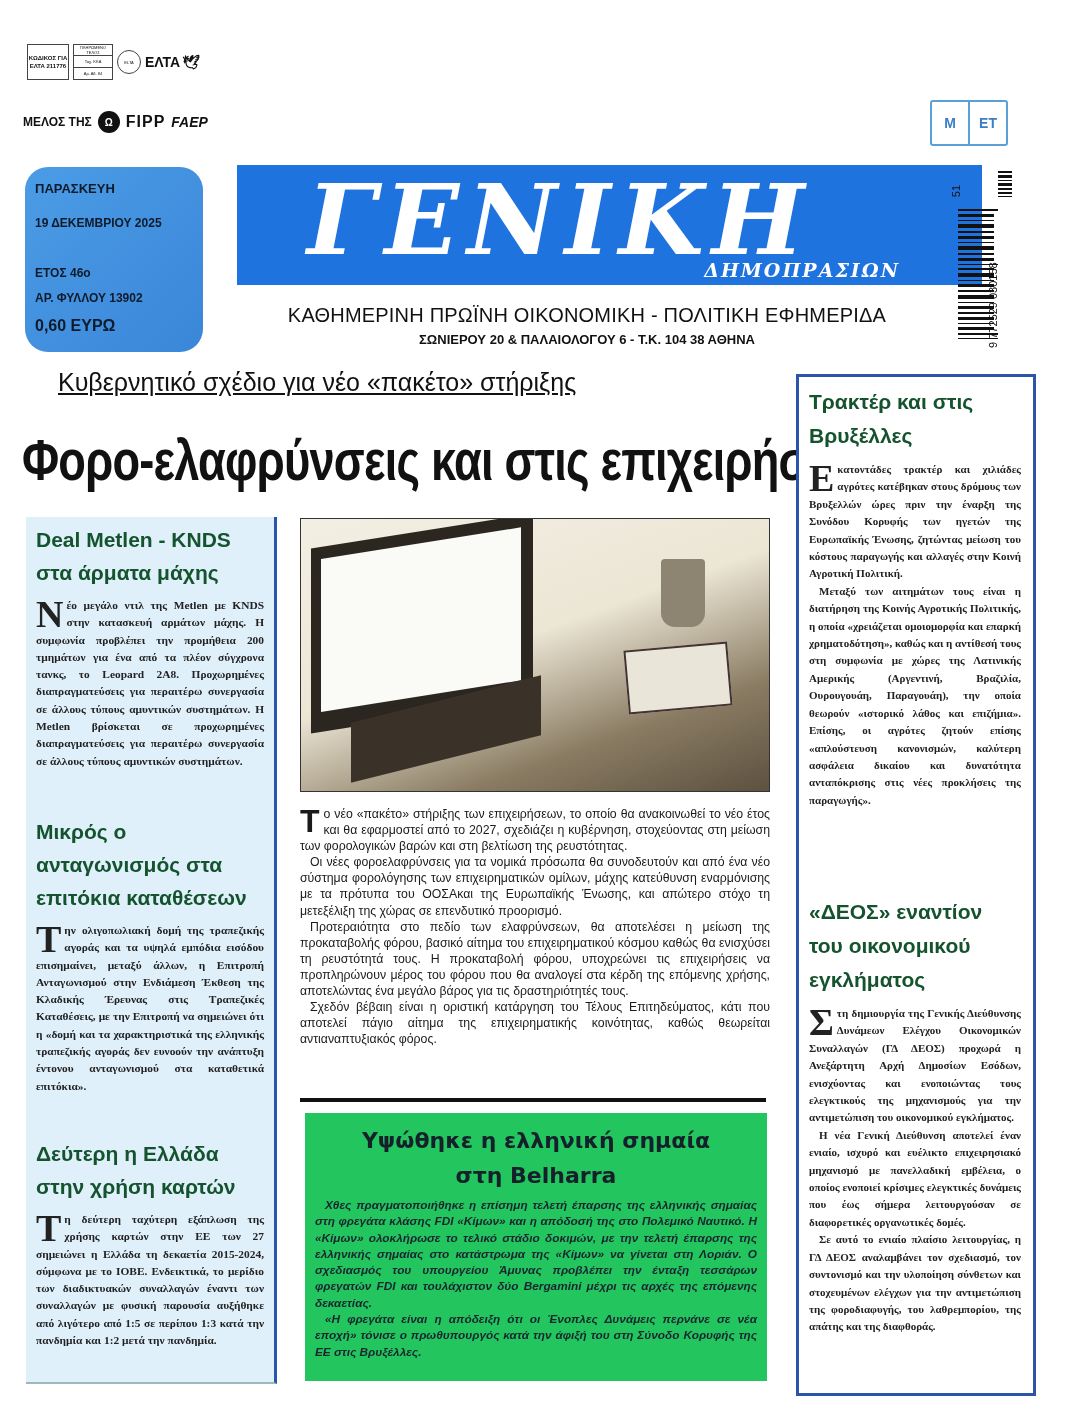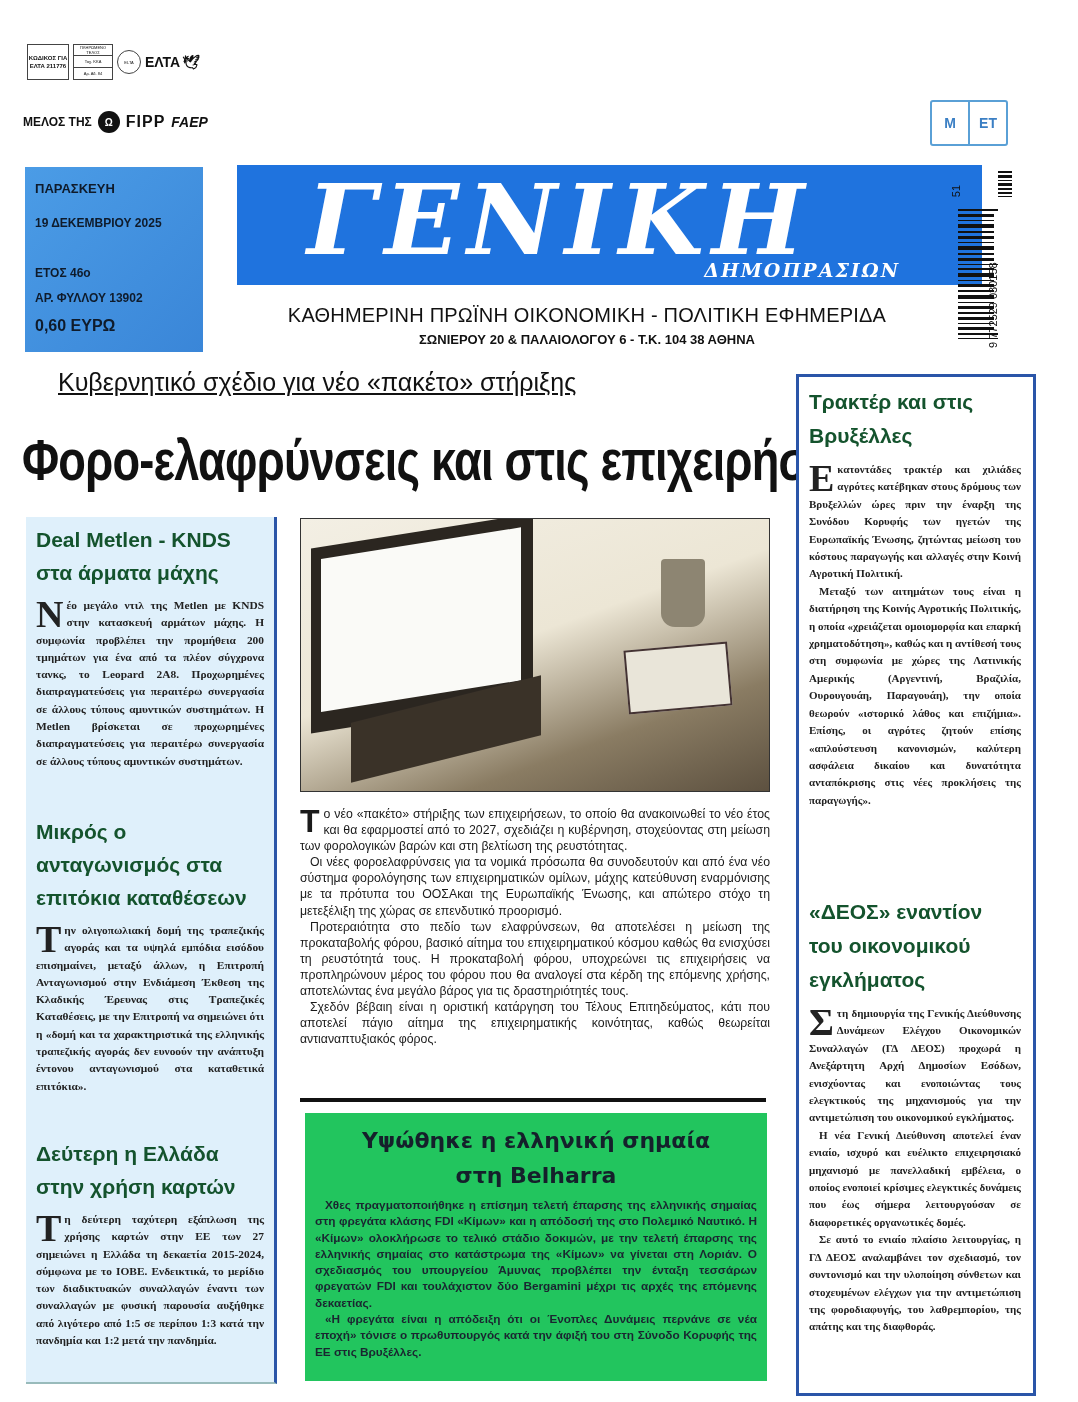--- a/index.html
+++ b/index.html
@@ -16,21 +16,21 @@
   .member{left:23px;top:111px;font-weight:bold;font-size:12px;display:flex;align-items:center;gap:6px;}
   .member .logo-circle{width:22px;height:22px;border-radius:50%;background:#111;color:#fff;font-size:10px;display:flex;align-items:center;justify-content:center;}
   .member .fipp{font-size:16px;font-weight:bold;letter-spacing:1px;}
   .member .faep{font-style:italic;font-size:14px;font-weight:bold;}
   
   .met{left:930px;top:100px;width:78px;height:46px;}
   .met .book{position:absolute;inset:0;border:2px solid #5aa0d6;border-radius:3px;display:flex;}
   .met .page{flex:1;display:flex;align-items:center;justify-content:center;color:#3b7fc4;font-size:14px;font-weight:bold;}
   .met .page+.page{border-left:2px solid #5aa0d6;}
   
-  .infobox{left:25px;top:167px;width:178px;height:185px;background:#3d8ee0;background:linear-gradient(135deg,#4b9ce6,#3a86d8);}
+  .infobox{left:25px;top:167px;width:178px;height:185px;background:#3d8ee0;background:linear-gradient(135deg,#4b9ce6,#3a86d8);border-radius:23px;}
   .infobox div{position:absolute;left:10px;font-weight:bold;font-size:13px;color:#0f1b2b;}
   
   .masthead{left:237px;top:165px;width:698px;height:120px;background:#1f73de;padding-left:47px;}
   .masthead .title{position:absolute;left:70px;top:0;font-family:"DejaVu Serif",serif;font-weight:bold;font-style:italic;font-size:98px;color:#fff;letter-spacing:8px;line-height:110px;}
   .masthead .subtitle{position:absolute;right:82px;bottom:4px;font-family:"DejaVu Serif",serif;font-weight:bold;font-style:italic;font-size:19px;color:#fff;letter-spacing:2px;}
   .tagline{left:237px;top:304px;width:700px;text-align:center;font-size:20px;font-weight:normal;letter-spacing:0.2px;}
   .address{left:237px;top:332px;width:700px;text-align:center;font-size:13px;font-weight:bold;}
   
   .barcode{left:954px;top:165px;width:28px;height:186px;}
   
@@ -51,21 +51,21 @@
   .photo .cup{position:absolute;left:360px;top:40px;width:44px;height:68px;background:#8d8572;border-radius:4px 4px 14px 14px;}
   
   .mainart{left:300px;top:806px;width:470px;font-family:"Liberation Sans",sans-serif;font-size:12.3px;line-height:16.1px;text-align:justify;color:#1a1a1a;}
   .mainart p{margin:0;text-indent:10px;}
   .mainart p.first{text-indent:0;}
   .mainart .dropcap{font-family:"Liberation Sans",sans-serif;font-size:32px;line-height:28px;margin:1px 4px 0 0;}
   .rule{left:300px;top:1098px;width:466px;height:4px;background:#111;}
   
   .flagbox{left:305px;top:1113px;width:462px;height:268px;background:#22c55e;}
   .flagbox h2{margin:10px 0 0 0;text-align:center;font-family:"DejaVu Sans",sans-serif;font-weight:bold;font-size:22px;line-height:35px;color:#15202b;}
-  .flagbox .body{position:absolute;left:10px;right:10px;top:84px;font-family:"Liberation Sans",sans-serif;font-weight:bold;font-size:11.8px;line-height:16.3px;text-align:justify;color:#1a2530;}
+  .flagbox .body{position:absolute;left:10px;right:10px;top:84px;font-family:"Liberation Sans",sans-serif;font-weight:bold;font-size:11.8px;line-height:16.3px;text-align:justify;color:#1a2530;font-style:italic;}
   .flagbox .body p{margin:0;text-indent:10px;}
   
   .rightcol{left:796px;top:374px;width:234px;height:1016px;border:3px solid #2a55a8;background:#ffffff;}
   .rightcol .story{left:10px;width:212px;}
   .rightcol .story-head{font-size:21px;line-height:34px;}
   .rightcol .story-body{font-size:11px;line-height:17.4px;}
   .rightcol .story-body p{margin:0;text-indent:10px;}
   .rightcol .story-body p.first{text-indent:0;}
 </style>
 </head>

